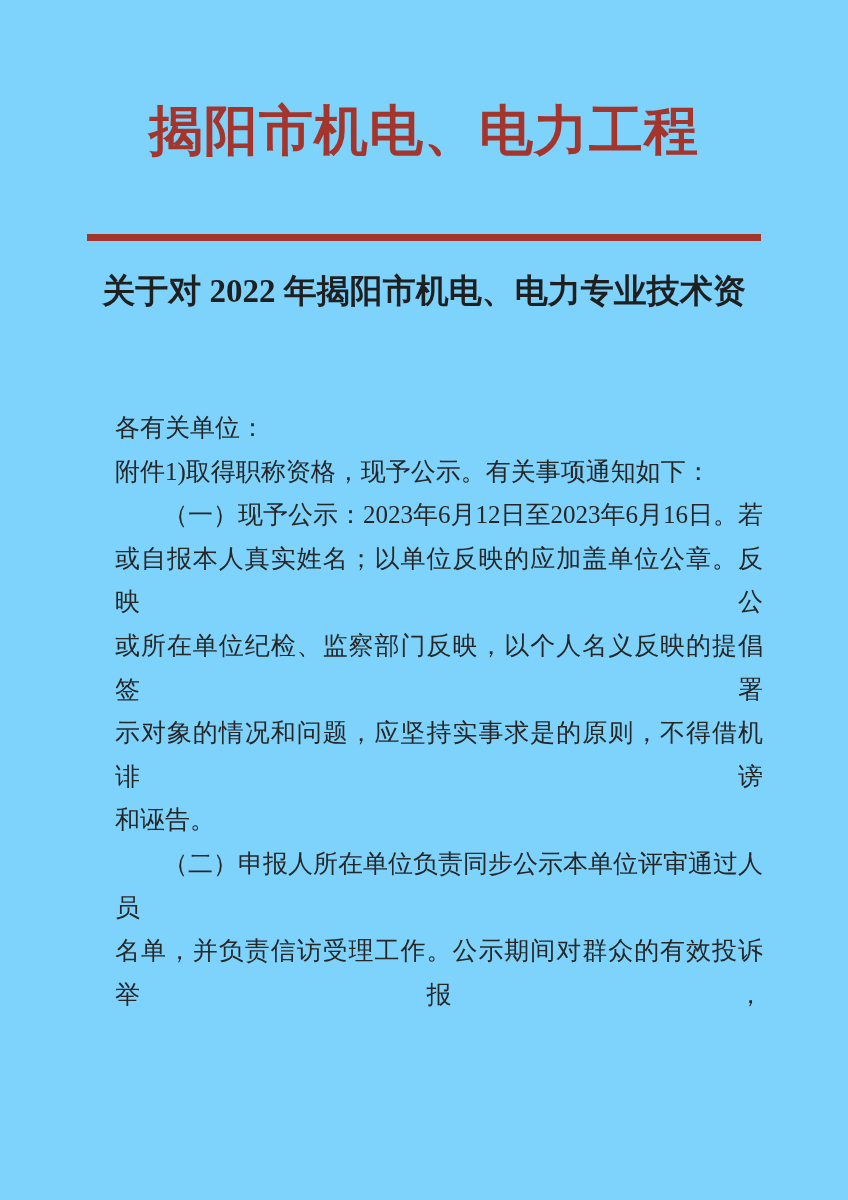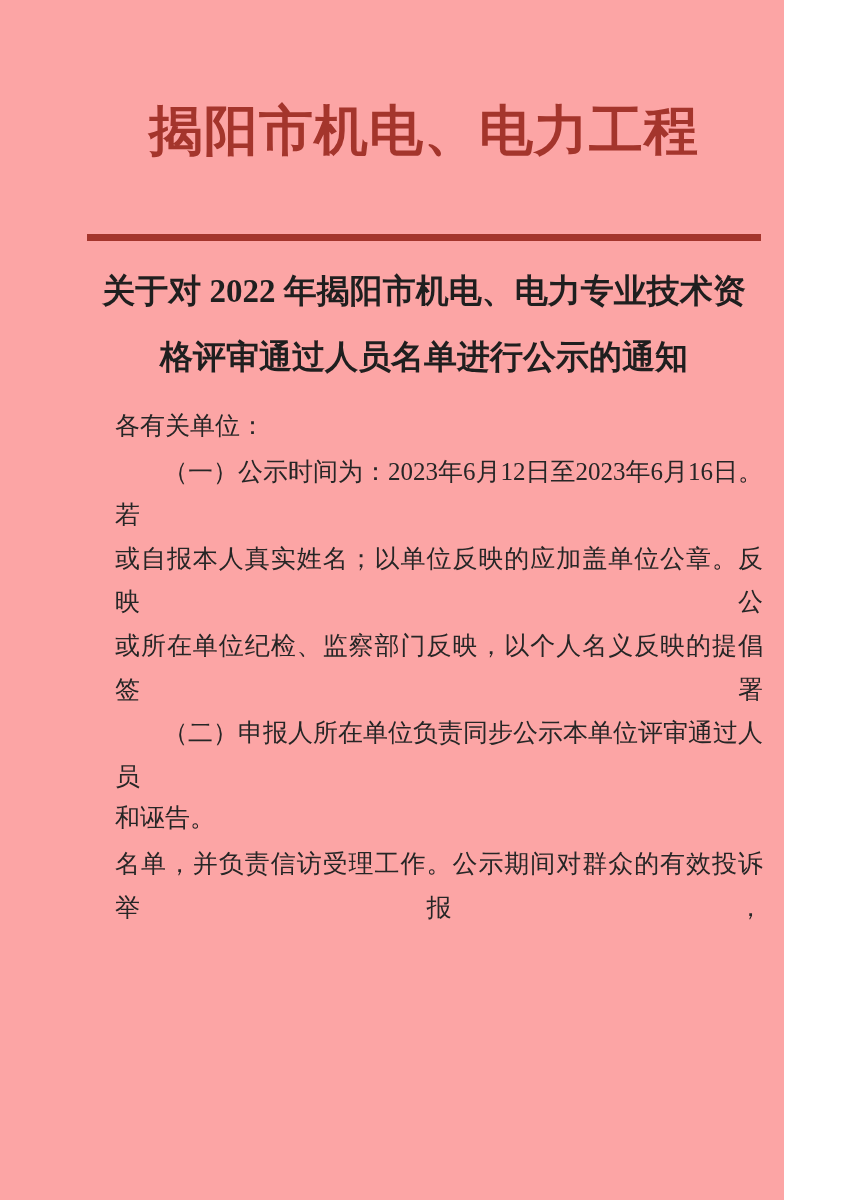--- a/index.html
+++ b/index.html
@@ -7,22 +7,22 @@
     --ink: #262626;
   }
   * { margin: 0; padding: 0; box-sizing: border-box; }
   html, body { background: #ffffff; }
   body {
     width: 848px; height: 1200px;
     font-family: "Liberation Serif", "DejaVu Serif", serif;
   }
   .page {
     position: relative;
-    width: 784px; height: 1200px;
-    background: #fca5a5;
+    width: 848px; height: 1200px;
+    background: #7dd3fc;
     overflow: hidden;
   }
   .letterhead {
     position: absolute;
     top: 94px; left: 0; width: 848px;
     text-align: center;
     color: var(--red);
     font-weight: bold;
     font-size: 54px;
     line-height: 75px;
@@ -53,46 +53,46 @@
     font-size: 25px;
     line-height: 43.6px;
   }
   .bline {
     text-align: justify;
     text-align-last: justify;
   }
   .bline.nojust {
     text-align: center;
     text-align-last: left;
-    font-family: Liberation Mono, monospace;
   }
   .bline.ind {
     text-indent: 48px;
   }
 </style>
 </head>
 <body>
 
 <div class="page">
 
   <div class="letterhead">
     <div>揭阳市机电、电力工程</div>
   </div>
 
   <div class="letterhead-rule"></div>
 
   <div class="doc-title">
     <div>关于对 2022 年揭阳市机电、电力专业技术资</div>
-    <div>格评审通过人员名单进行公示的通知</div>
   </div>
 
   <div class="doc-body">
     <div class="bline nojust">各有关单位：</div>
-    <div class="bline ind">（一）公示时间为：2023年6月12日至2023年6月16日。若</div>
+    <div class="bline nojust">附件1)取得职称资格，现予公示。有关事项通知如下：</div>
+    <div class="bline ind">（一）现予公示：2023年6月12日至2023年6月16日。若</div>
     <div class="bline">或自报本人真实姓名；以单位反映的应加盖单位公章。反映公</div>
     <div class="bline">或所在单位纪检、监察部门反映，以个人名义反映的提倡签署</div>
+    <div class="bline">示对象的情况和问题，应坚持实事求是的原则，不得借机诽谤</div>
+    <div class="bline nojust">和诬告。</div>
     <div class="bline ind">（二）申报人所在单位负责同步公示本单位评审通过人员</div>
-    <div class="bline nojust">和诬告。</div>
     <div class="bline">名单，并负责信访受理工作。公示期间对群众的有效投诉举报，</div>
 
   </div>
 
 </div>
 
 </body></html>

